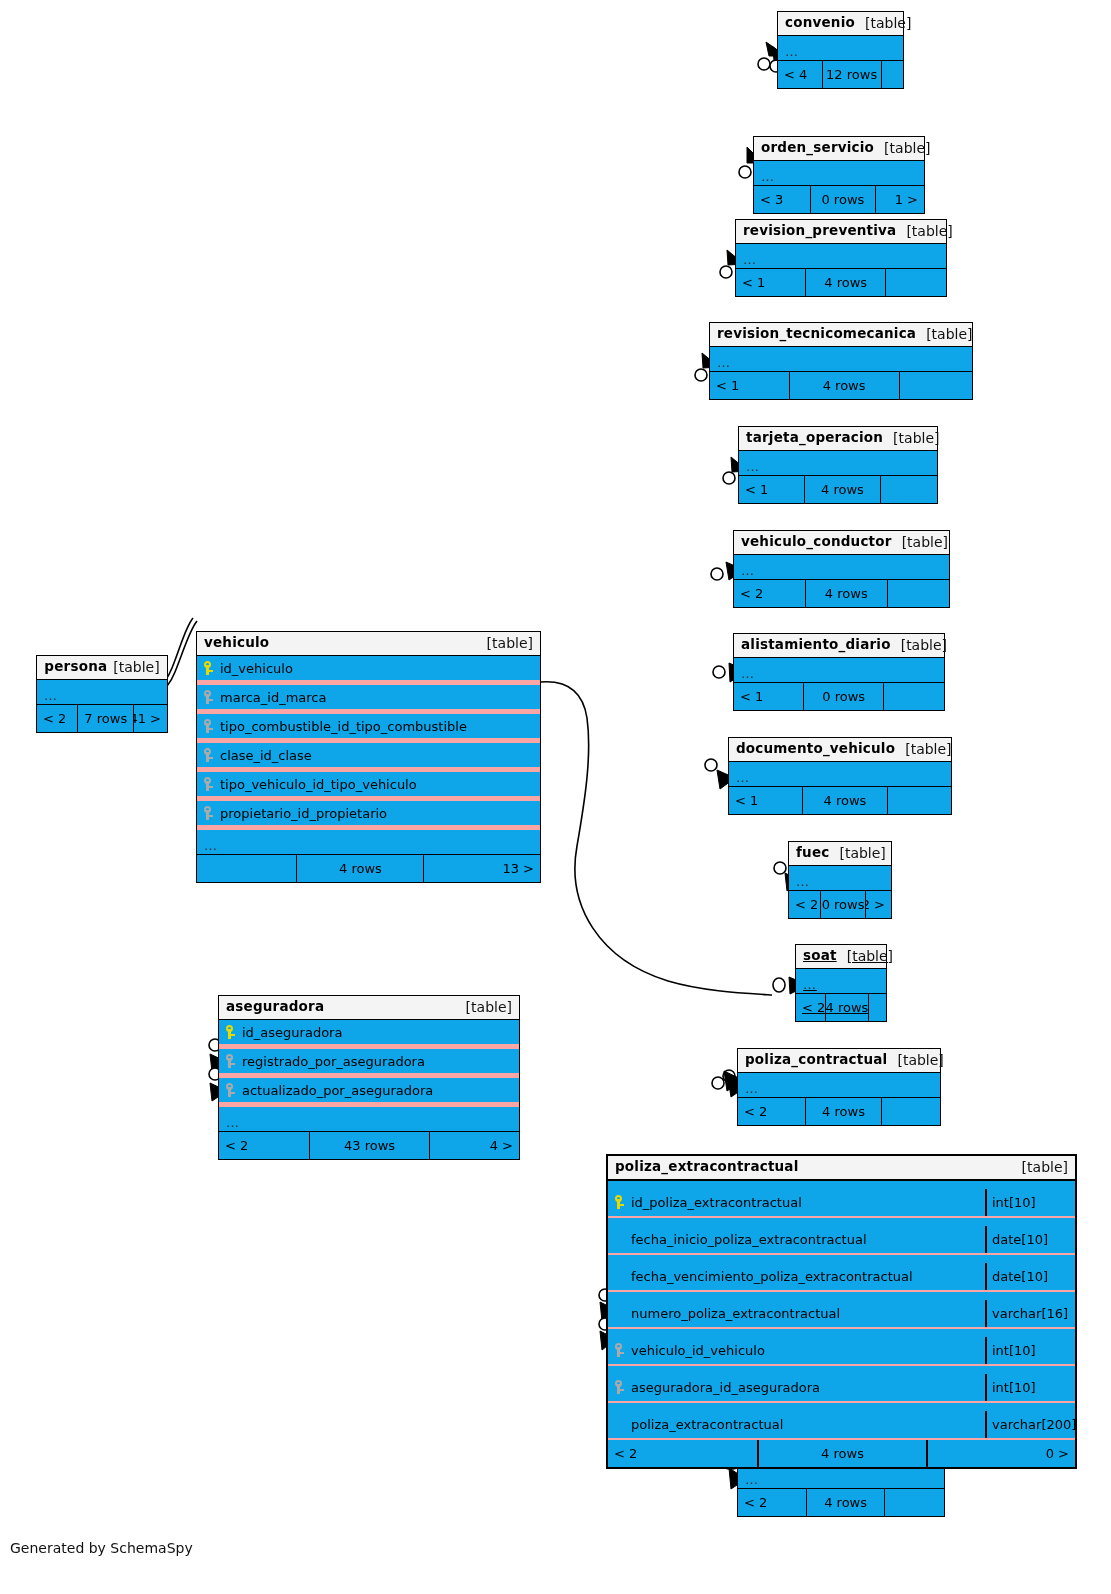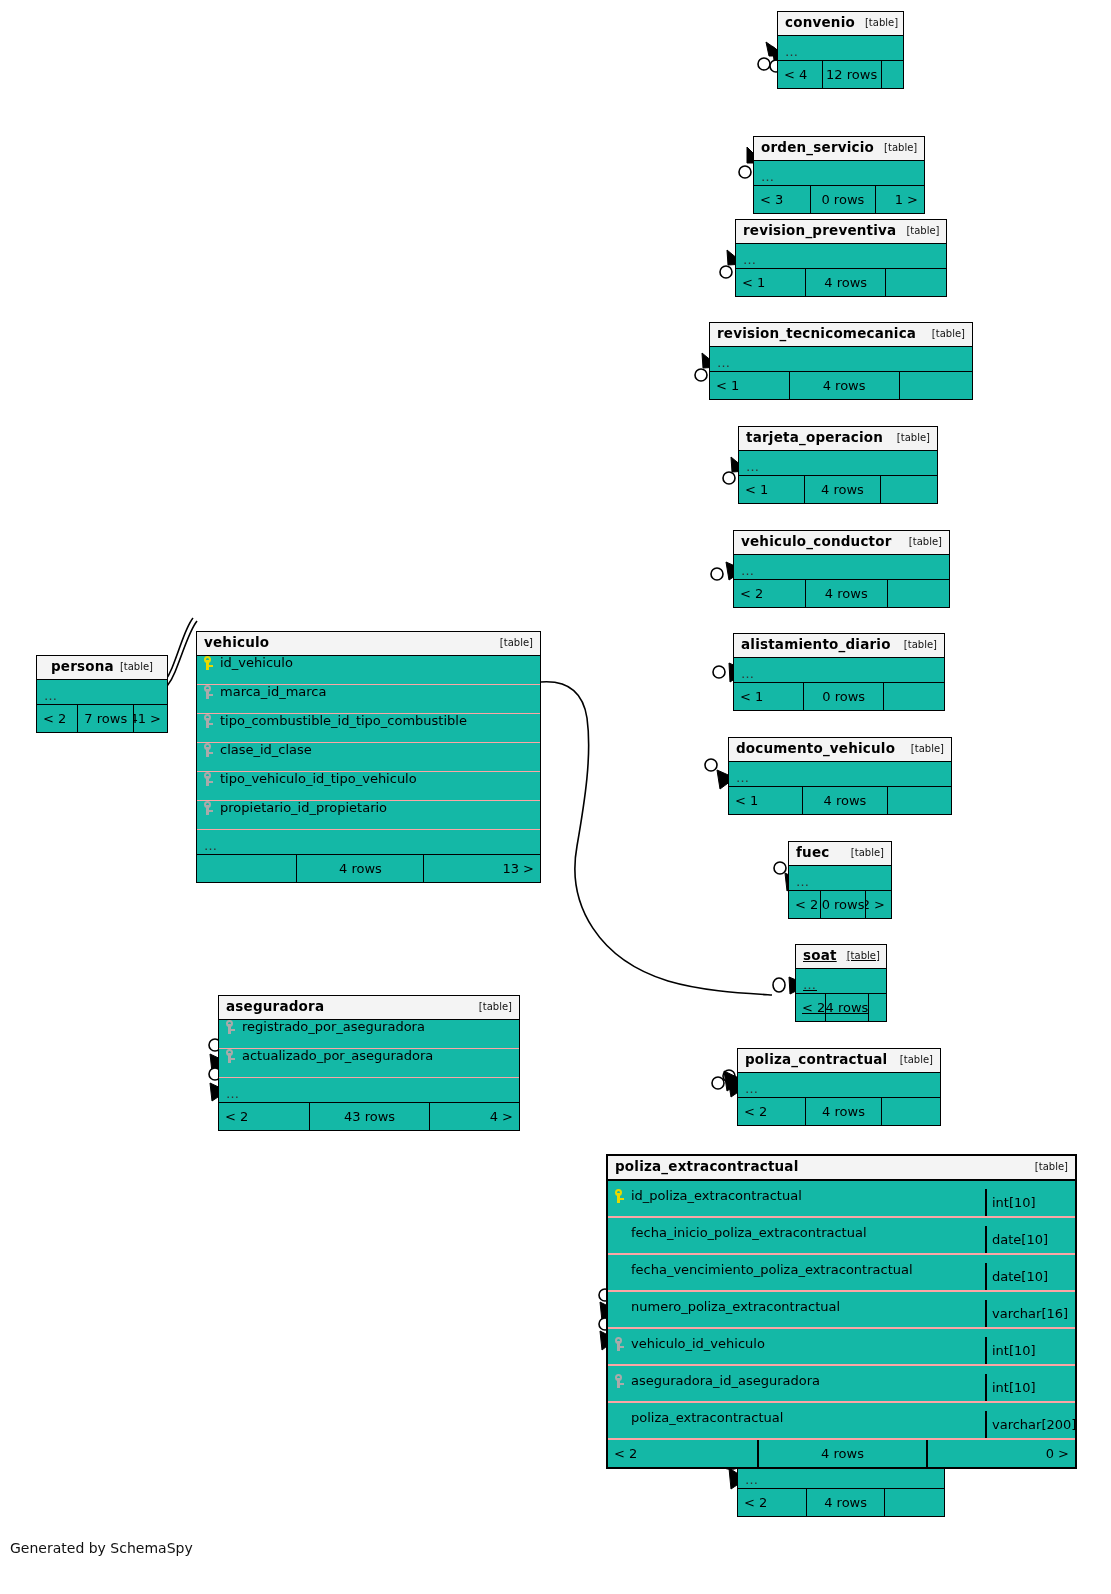--- a/index.html
+++ b/index.html
@@ -7,41 +7,41 @@
   body{
     font-family:"DejaVu Sans","Liberation Sans",sans-serif;
     color:#000;
     width:1111px;height:1594px;position:relative;overflow:hidden;
   }
   #canvas{position:absolute;left:0;top:0;width:1111px;height:1594px;}
   svg.edges{position:absolute;left:0;top:0;width:1111px;height:1594px;pointer-events:none;}
 
   .tbl{
     position:absolute;
-    background:#14b8a6;
+    background:#0ea5e9;
     border:1px solid #000;
     box-sizing:border-box;
     font-size:13px;
     line-height:1;
   }
   .tbl.bold{border-width:2px;}
   .thead{
     display:flex;align-items:center;justify-content:space-between;
     background:#f4f4f4;
     border-bottom:1px solid #000;
     padding:4px 7px 5px 7px;
     box-sizing:border-box;
   }
   .tbl.bold > .thead{border-bottom-width:2px;}
   .tname{font-weight:bold;font-size:13.5px;letter-spacing:.2px;white-space:nowrap;}
-  .ttag{font-size:10px;color:#111;padding-left:10px;white-space:nowrap;}
+  .ttag{font-size:14px;color:#111;padding-left:10px;white-space:nowrap;}
 
   .col{
-    display:flex;align-items:flex-start;
-    border-bottom:1px solid #fca5a5;
+    display:flex;align-items:center;
+    border-bottom:5px solid #fca5a5;
     box-sizing:border-box;
     height:29px;
     padding:0 0 0 7px;
   }
   .tbl.bold > .col{border-bottom-width:2px;margin-top:8px;}
   .colname{flex:1;font-size:13px;white-space:nowrap;padding-left:3px;}
   .coltype{
     width:90px;border-left:1px solid #000;box-sizing:border-box;
     padding-left:5px;font-size:13px;height:100%;display:flex;align-items:center;
   }
@@ -383,20 +383,28 @@
     </div>
   </div>
 
   <div class="tbl" style="left:218px;top:995px;width:302px;">
     <div class="thead">
       <span class="tname">aseguradora</span>
       <span class="ttag">[table]</span>
     </div>
 
     <div class="col">
+      <span class="key pk">
+          <b></b>
+          <i></i>
+          <s></s>
+        </span>
+      <span class="colname">id_aseguradora</span>
+    </div>
+    <div class="col">
       <span class="key">
           <b></b>
           <i></i>
           <s></s>
         </span>
       <span class="colname">registrado_por_aseguradora</span>
     </div>
     <div class="col">
       <span class="key">
           <b></b>

